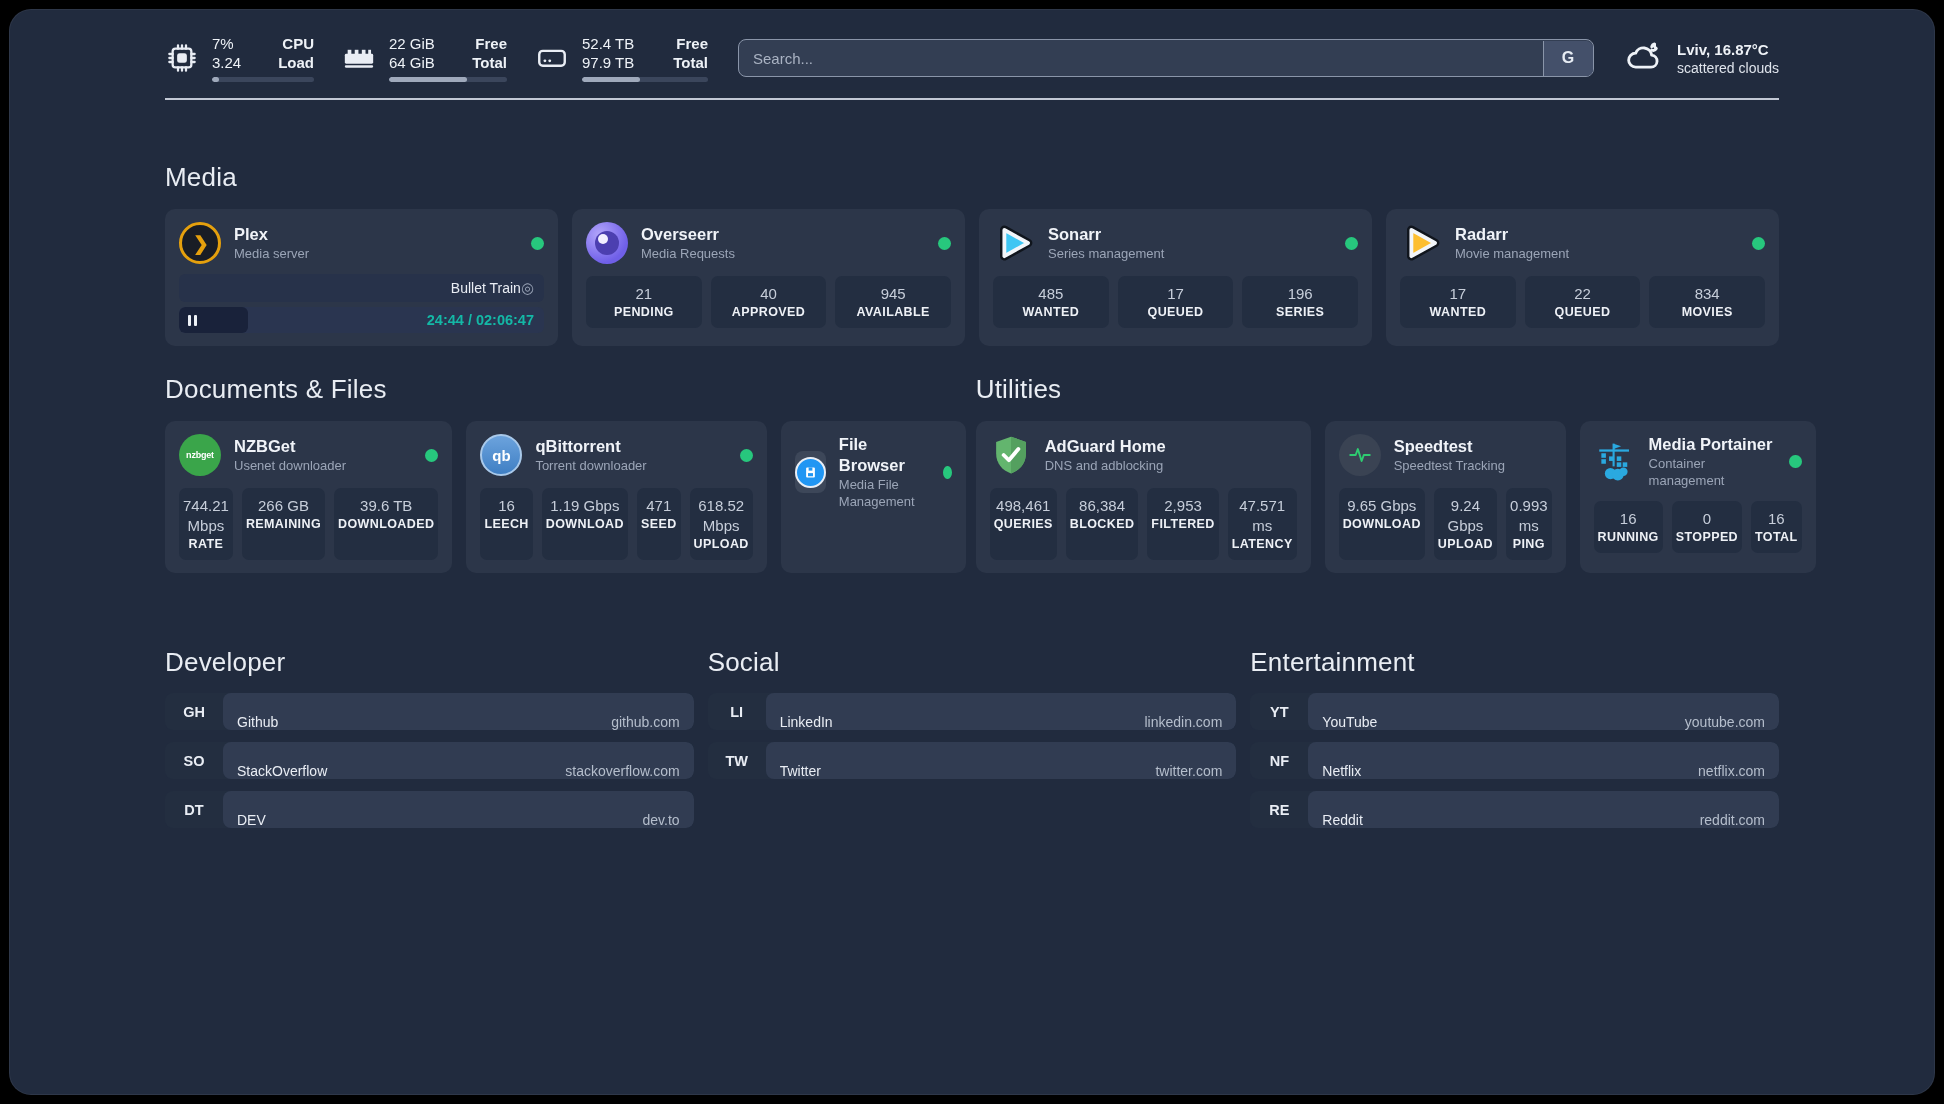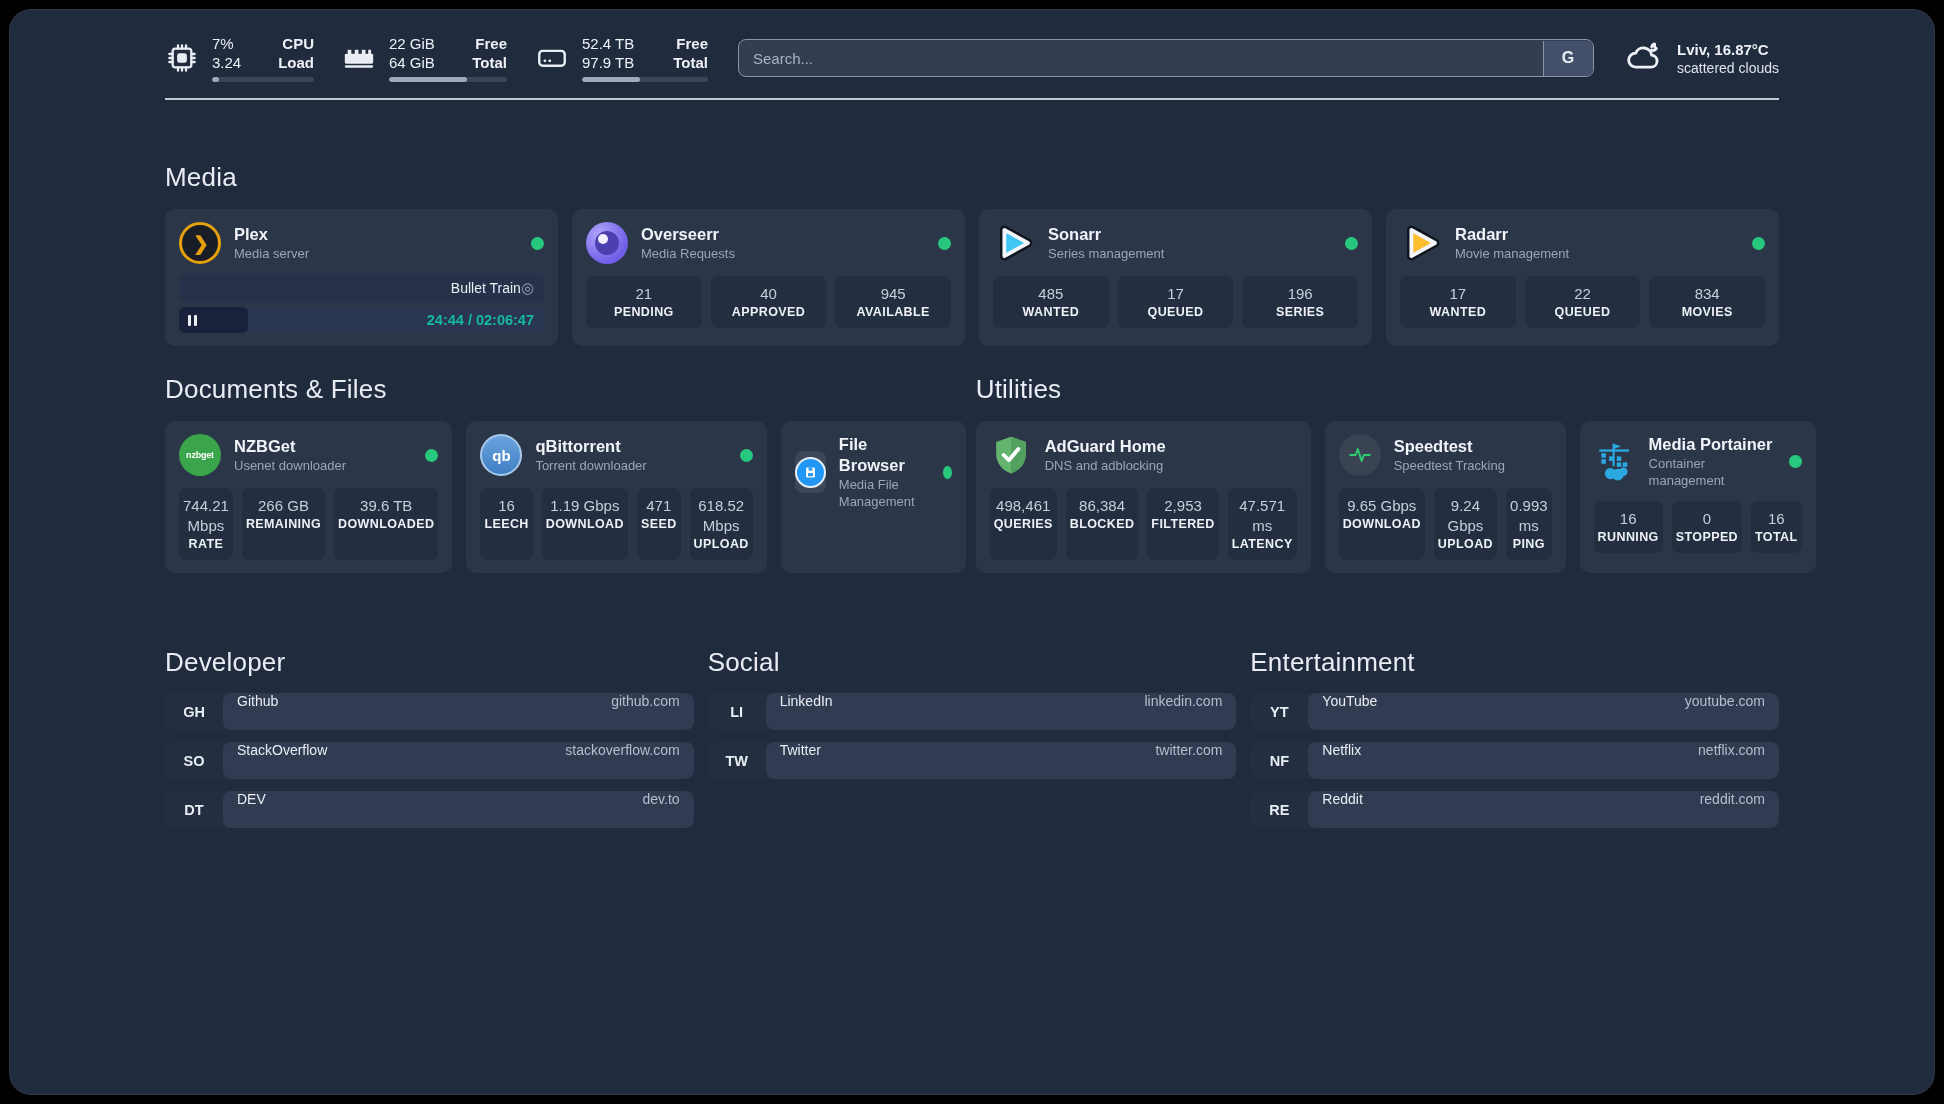--- a/index.html
+++ b/index.html
@@ -80,21 +80,21 @@
   .qb-text { color:#fff; font-size:15px; font-weight:600; }
   .fb-tile { width:42px; height:42px; border-radius:8px; background:#3d4759; display:flex; align-items:center; justify-content:center; }
   .fb-circle { width:31px; height:31px; border-radius:50%; background:#2196f3; border:2px solid #e9eef5; display:flex; align-items:center; justify-content:center; }
   .speedtest-logo { background:#3a4353; }
 
   
   .bookmarks { display:grid; grid-template-columns:repeat(3,1fr); gap:14px; margin-top:74px; }
   .bm-rows { margin-top:15px; display:flex; flex-direction:column; gap:12px; }
   .bm-row { display:flex; height:37px; border-radius:8px; background:#232e40; overflow:hidden; cursor:pointer; }
   .bm-abbr { width:58px; display:flex; align-items:center; justify-content:center; font-size:14.5px; font-weight:600; color:#e9edf4; }
-  .bm-main { flex:1; background:#313c52; border-radius:8px; display:flex; align-items:flex-start; justify-content:space-between; padding:0 14px; }
+  .bm-main { flex:1; background:#313c52; border-radius:8px; display:flex; align-items:flex-end; justify-content:space-between; padding:0 14px; }
   .bm-name { font-size:14px; color:#e9edf4; }
   .bm-url { font-size:14px; color:#b5becc; }
 
   svg { display:block; }
 </style>
 </head>
 <body>
 
 <div class="page">
 <div class="panel">

